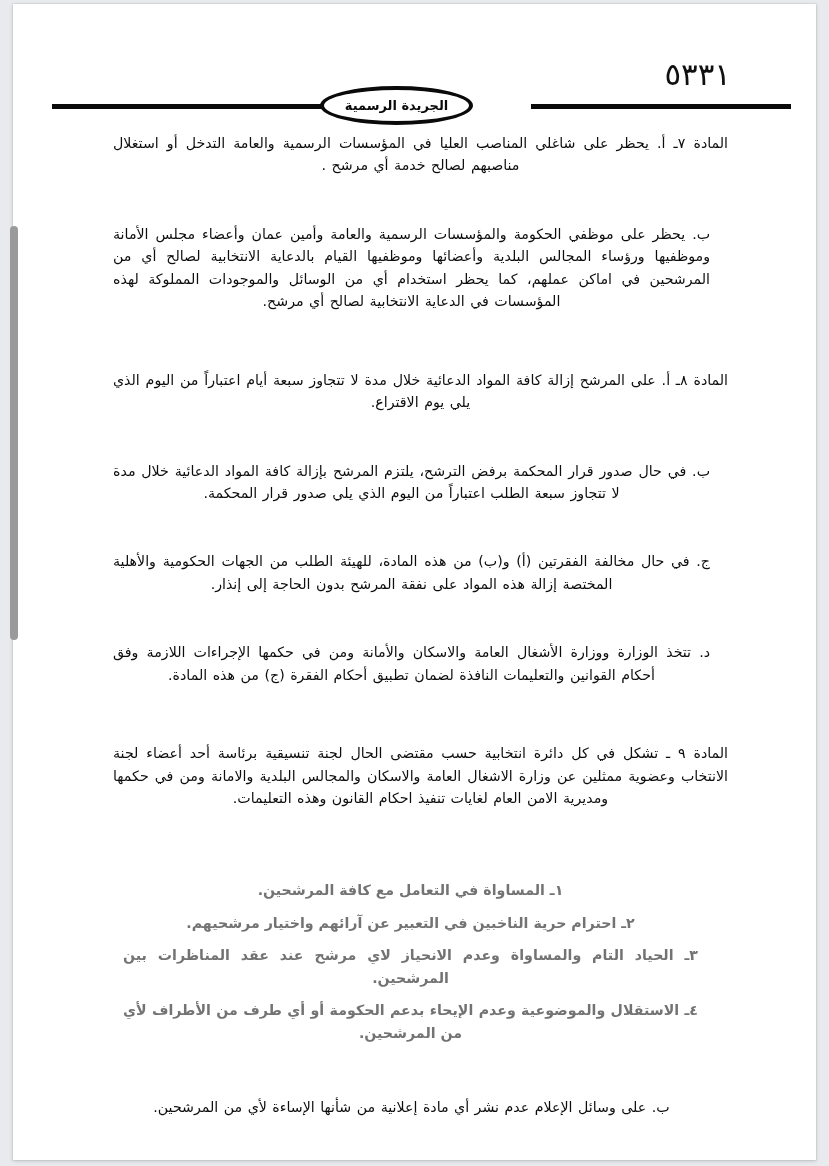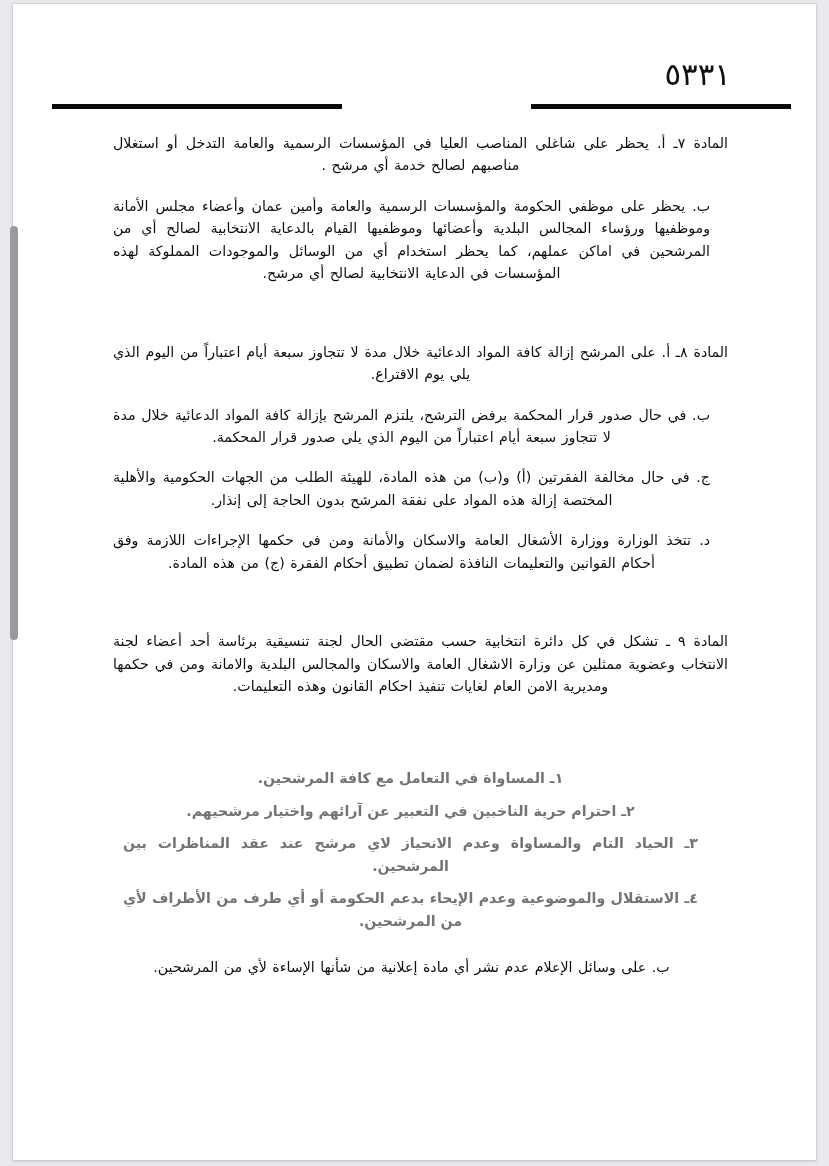--- a/index.html
+++ b/index.html
@@ -122,21 +122,21 @@
     font-weight: 400;
     color: #0d0d0d;
     line-height: 1.58;
     direction: rtl;
     text-align: justify;
     text-align-last: center;
     margin: 0 0 4px 0;
     word-spacing: 1px;
   }
 
-  .para.indent-1 { padding-right: 18px; }
+  .para.indent-1 { padding-right: 18px; margin-top: 28px; }
   .para.center-block {
     text-align: justify;
     text-align-last: center;
   }
 
   .gap-sm { height: 14px; }
   .gap-xl { height: 52px; }
 
   .list-item {
     font-family: "DejaVu Sans", "Liberation Sans", sans-serif;
@@ -157,36 +157,39 @@
 
 <div id="page-sheet">
 
   <div id="masthead">
 
     <div class="page-number">٥٣٣١</div>
 
     <div class="rule-right"></div>
     <div class="rule-left"></div>
 
+    <div class="masthead-ellipse">
+      <span>الجريدة الرسمية</span>
+    </div>
   </div>
 
   <div id="doc-body">
 
     <div class="article-block">
       <p class="para">المادة ٧ـ أ.  يحظر على شاغلي المناصب العليا في المؤسسات الرسمية والعامة التدخل أو استغلال مناصبهم لصالح خدمة أي مرشح .</p>
       <div class="gap-sm"></div>
       <p class="para indent-1">ب.  يحظر على موظفي الحكومة والمؤسسات الرسمية والعامة وأمين عمان وأعضاء مجلس الأمانة وموظفيها ورؤساء المجالس البلدية وأعضائها وموظفيها القيام بالدعاية الانتخابية لصالح أي من المرشحين في اماكن عملهم، كما يحظر استخدام أي من الوسائل والموجودات المملوكة لهذه المؤسسات في الدعاية الانتخابية لصالح أي مرشح.</p>
     </div>
 
     <div class="gap-xl"></div>
 
     <div class="article-block">
       <p class="para">المادة ٨ـ أ.  على المرشح إزالة كافة المواد الدعائية خلال مدة لا تتجاوز سبعة أيام اعتباراً من اليوم الذي يلي يوم الاقتراع.</p>
       <div class="gap-sm"></div>
-      <p class="para indent-1">ب.  في حال صدور قرار المحكمة برفض الترشح، يلتزم المرشح بإزالة كافة المواد الدعائية خلال مدة لا تتجاوز سبعة أيام اعتباراً من اليوم الذي يلي صدور قرار المحكمة.</p>
+      <p class="para indent-1">ب.  في حال صدور قرار المحكمة برفض الترشح، يلتزم المرشح بإزالة كافة المواد الدعائية خلال مدة لا تتجاوز سبعة الطلب اعتباراً من اليوم الذي يلي صدور قرار المحكمة.</p>
       <div class="gap-sm"></div>
       <p class="para indent-1">ج.  في حال مخالفة الفقرتين (أ) و(ب) من هذه المادة، للهيئة الطلب من الجهات الحكومية والأهلية المختصة إزالة هذه المواد على نفقة المرشح بدون الحاجة إلى إنذار.</p>
       <div class="gap-sm"></div>
       <p class="para indent-1">د.    تتخذ الوزارة  ووزارة الأشغال العامة والاسكان والأمانة ومن في حكمها الإجراءات اللازمة وفق أحكام القوانين والتعليمات النافذة لضمان تطبيق أحكام الفقرة (ج) من هذه المادة.</p>
     </div>
 
     <div class="gap-xl"></div>
 
     <div class="article-block">
       <p class="para">المادة ٩ ـ تشكل في كل دائرة انتخابية حسب مقتضى الحال لجنة تنسيقية برئاسة أحد أعضاء لجنة الانتخاب  وعضوية ممثلين عن وزارة الاشغال العامة والاسكان والمجالس البلدية والامانة ومن في حكمها ومديرية الامن العام لغايات تنفيذ احكام القانون وهذه التعليمات.</p>

